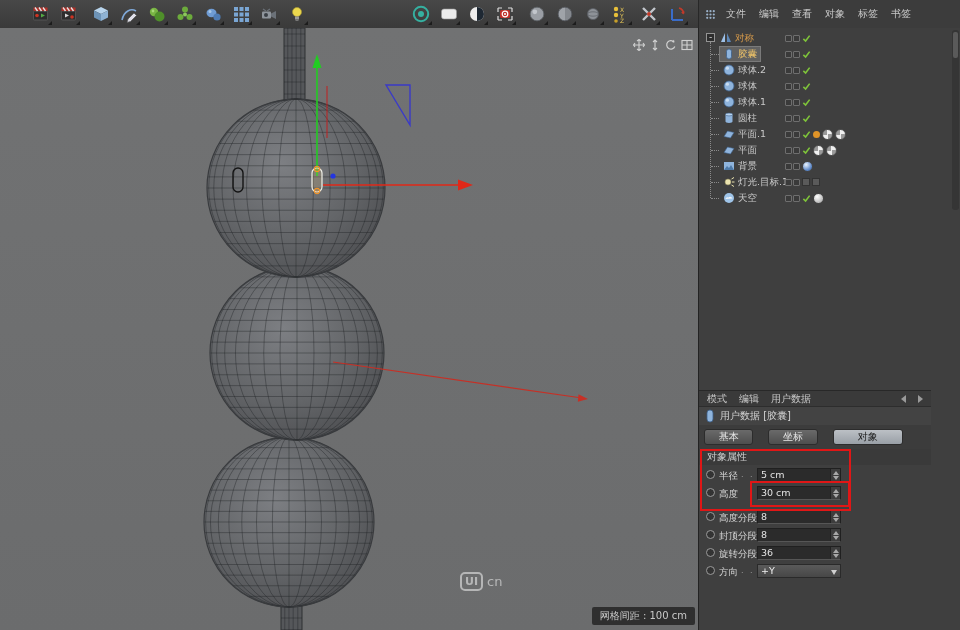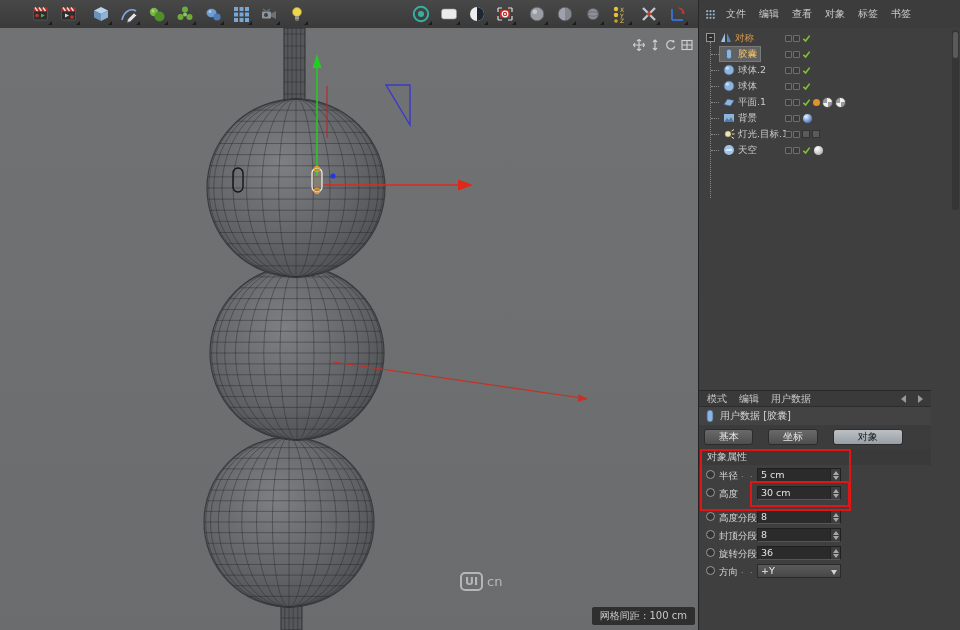--- a/index.html
+++ b/index.html
@@ -565,36 +565,106 @@
               <path d="M1.5,5.5 L4,7.8 L8.5,1.8" fill="none" stroke="#7fc43a" stroke-width="1.8"></path>
             </svg>
           </span>
         </div>
       </div>
       <div class="om-row">
         <div class="stub"></div>
         <div class="rowsel" style="left: 21px;">
           <div class="oi">
             <svg viewBox="0 0 12 12">
-              <path d="M1,8.5 L4.5,3 L11,4.5 L7.5,10 Z" fill="#8fb4dc" stroke="#3e618c" stroke-width="0.6"></path>
-            </svg>
-          </div>
-          <div class="olabel">平面.1</div>
+              <circle cx="6" cy="6" r="5" fill="#8fb4dc" stroke="#3e618c" stroke-width="0.8"></circle>
+              <circle cx="4.4" cy="4.2" r="1.6" fill="#c8dcf0"></circle>
+            </svg>
+          </div>
+          <div class="olabel">球体.1</div>
         </div>
         <div class="om-tags">
           <span class="vis">
             <i></i>
             <i></i>
           </span>
           <span class="tcheck">
             <svg viewBox="0 0 10 10">
               <path d="M1.5,5.5 L4,7.8 L8.5,1.8" fill="none" stroke="#7fc43a" stroke-width="1.8"></path>
             </svg>
           </span>
+        </div>
+      </div>
+      <div class="om-row">
+        <div class="stub"></div>
+        <div class="rowsel" style="left: 21px;">
+          <div class="oi">
+            <svg viewBox="0 0 12 12">
+              <path d="M2.5,2.5 h7 v7 a3.5,1.4 0 0 1 -7,0 z" fill="#8fb4dc"></path>
+              <ellipse cx="6" cy="2.5" rx="3.5" ry="1.4" fill="#b8d2ec" stroke="#3e618c" stroke-width="0.6"></ellipse>
+            </svg>
+          </div>
+          <div class="olabel">圆柱</div>
+        </div>
+        <div class="om-tags">
+          <span class="vis">
+            <i></i>
+            <i></i>
+          </span>
+          <span class="tcheck">
+            <svg viewBox="0 0 10 10">
+              <path d="M1.5,5.5 L4,7.8 L8.5,1.8" fill="none" stroke="#7fc43a" stroke-width="1.8"></path>
+            </svg>
+          </span>
+        </div>
+      </div>
+      <div class="om-row">
+        <div class="stub"></div>
+        <div class="rowsel" style="left: 21px;">
+          <div class="oi">
+            <svg viewBox="0 0 12 12">
+              <path d="M1,8.5 L4.5,3 L11,4.5 L7.5,10 Z" fill="#8fb4dc" stroke="#3e618c" stroke-width="0.6"></path>
+            </svg>
+          </div>
+          <div class="olabel">平面.1</div>
+        </div>
+        <div class="om-tags">
+          <span class="vis">
+            <i></i>
+            <i></i>
+          </span>
+          <span class="tcheck">
+            <svg viewBox="0 0 10 10">
+              <path d="M1.5,5.5 L4,7.8 L8.5,1.8" fill="none" stroke="#7fc43a" stroke-width="1.8"></path>
+            </svg>
+          </span>
           <span class="tdot"></span>
+          <span class="tchecker"></span>
+          <span class="tchecker"></span>
+        </div>
+      </div>
+      <div class="om-row">
+        <div class="stub"></div>
+        <div class="rowsel" style="left: 21px;">
+          <div class="oi">
+            <svg viewBox="0 0 12 12">
+              <path d="M1,8.5 L4.5,3 L11,4.5 L7.5,10 Z" fill="#8fb4dc" stroke="#3e618c" stroke-width="0.6"></path>
+            </svg>
+          </div>
+          <div class="olabel">平面</div>
+        </div>
+        <div class="om-tags">
+          <span class="vis">
+            <i></i>
+            <i></i>
+          </span>
+          <span class="tcheck">
+            <svg viewBox="0 0 10 10">
+              <path d="M1.5,5.5 L4,7.8 L8.5,1.8" fill="none" stroke="#7fc43a" stroke-width="1.8"></path>
+            </svg>
+          </span>
           <span class="tchecker"></span>
           <span class="tchecker"></span>
         </div>
       </div>
       <div class="om-row">
         <div class="stub"></div>
         <div class="rowsel" style="left: 21px;">
           <div class="oi">
             <svg viewBox="0 0 12 12">
               <rect x="1" y="2" width="10" height="8" fill="#8fb4dc"></rect>

